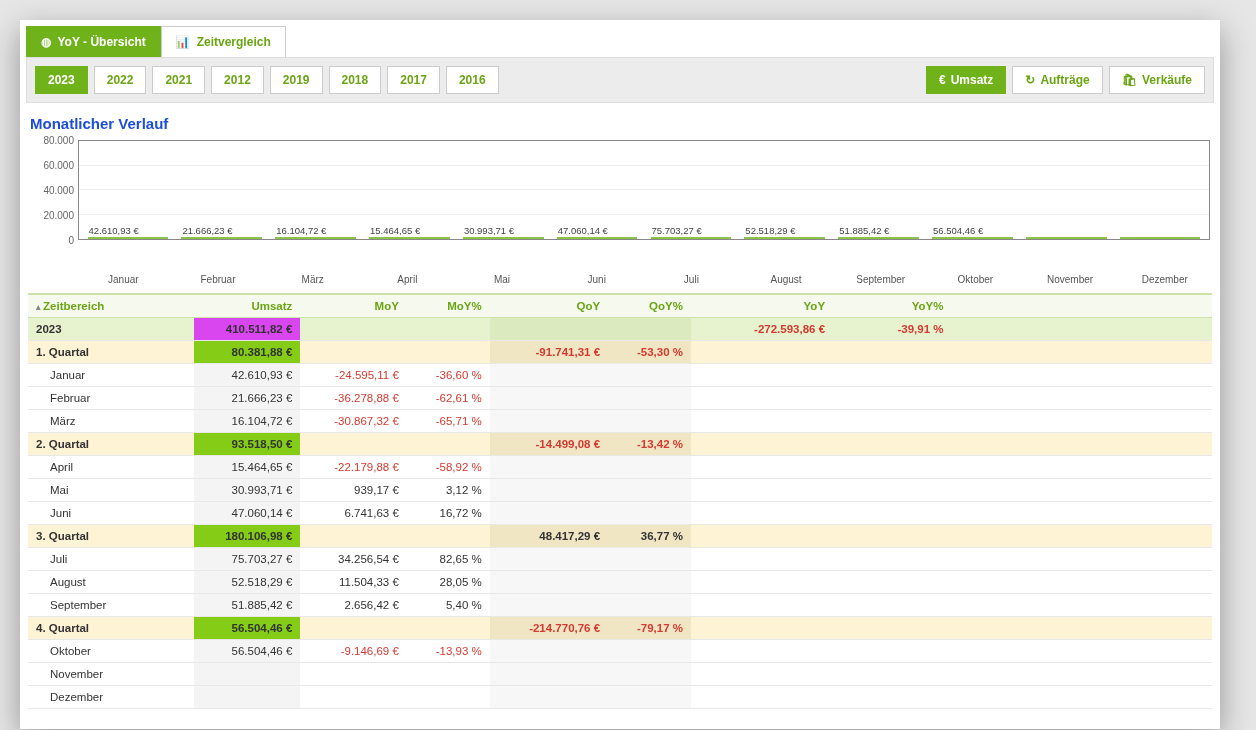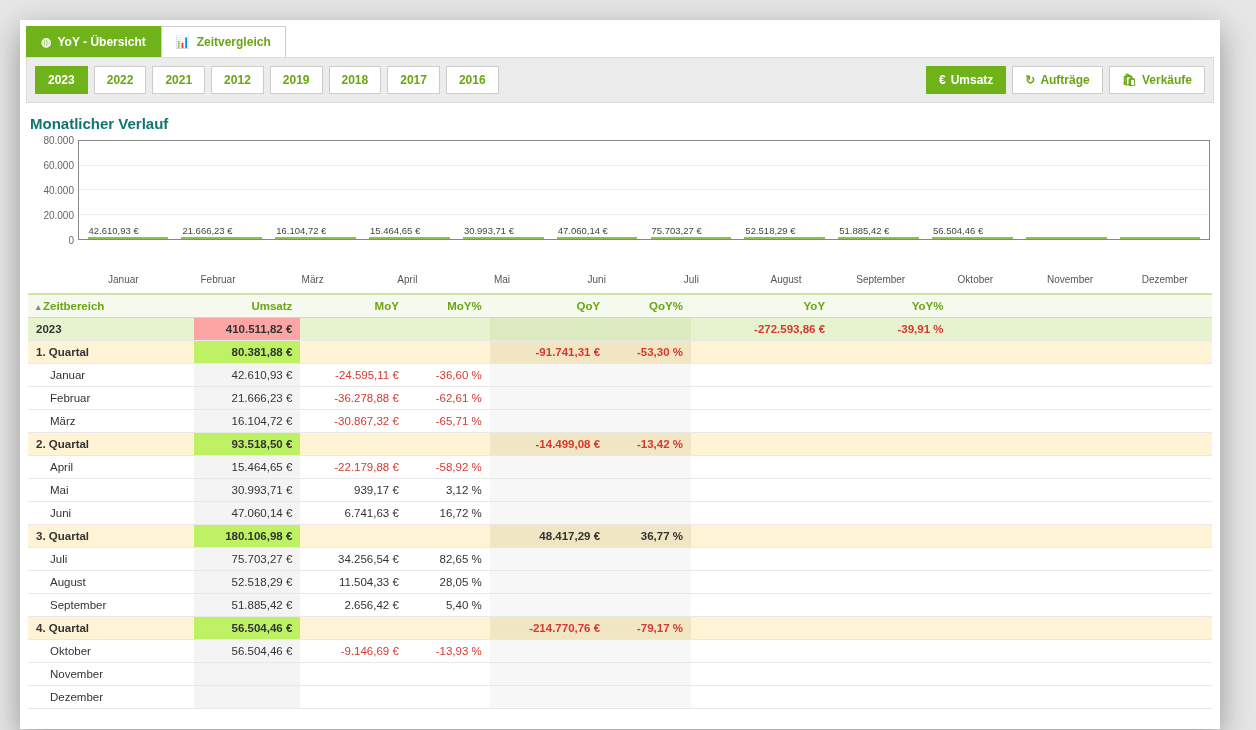--- a/index.html
+++ b/index.html
@@ -65,21 +65,21 @@
     font-weight:600;
     cursor:pointer;
     display:flex; align-items:center; gap:5px;
   }
   .metric-btn.active { background:#6fb219; color:#fff; border-color:#6fb219; }
 
   
   .panel-title {
     font-size: 15px;
     font-weight: 700;
-    color: #0f766e;
+    color: #1d4ed8;
     padding: 12px 4px 8px;
   }
   .chart-wrap {
     display:flex;
     padding: 0 4px 8px;
     height: 130px;
   }
   .y-axis {
     width: 48px;
     display:flex;
@@ -176,23 +176,23 @@
   colgroup col.c-umsatz { width:9%; background:#f4f4f4; }
   colgroup col.c-moy { width:9%; }
   colgroup col.c-moyp { width:7%; }
   colgroup col.c-qoy { width:10%; background:#f7f7f7; }
   colgroup col.c-qoyp { width:7%; background:#f7f7f7; }
   colgroup col.c-yoy { width:12%; }
   colgroup col.c-yoyp { width:10%; }
   colgroup col.c-pad { }
 
   tr.lvl-year  td { background:#e7f2cf; font-weight:700; }
-  tr.lvl-year  td.umsatz { background:#fca5a5; }
+  tr.lvl-year  td.umsatz { background:#d946ef; }
   tr.lvl-quarter td { background:#fff3d6; font-weight:700; }
-  tr.lvl-quarter td.umsatz { background:#bef264; }
+  tr.lvl-quarter td.umsatz { background:#84cc16; }
   tr.lvl-month td:first-child { padding-left:22px; }
   tr.lvl-month td.umsatz { background:#f4f4f4; }
   tr.lvl-month td.qoy, tr.lvl-month td.qoyp { background:#f7f7f7; }
   tr.lvl-quarter td.qoy, tr.lvl-quarter td.qoyp { background:#f0e6c4; }
   tr.lvl-year td.qoy, tr.lvl-year td.qoyp { background:#dceac0; }
 
   .neg { color:#d43a2f; }
 
 </style>
 </head>

